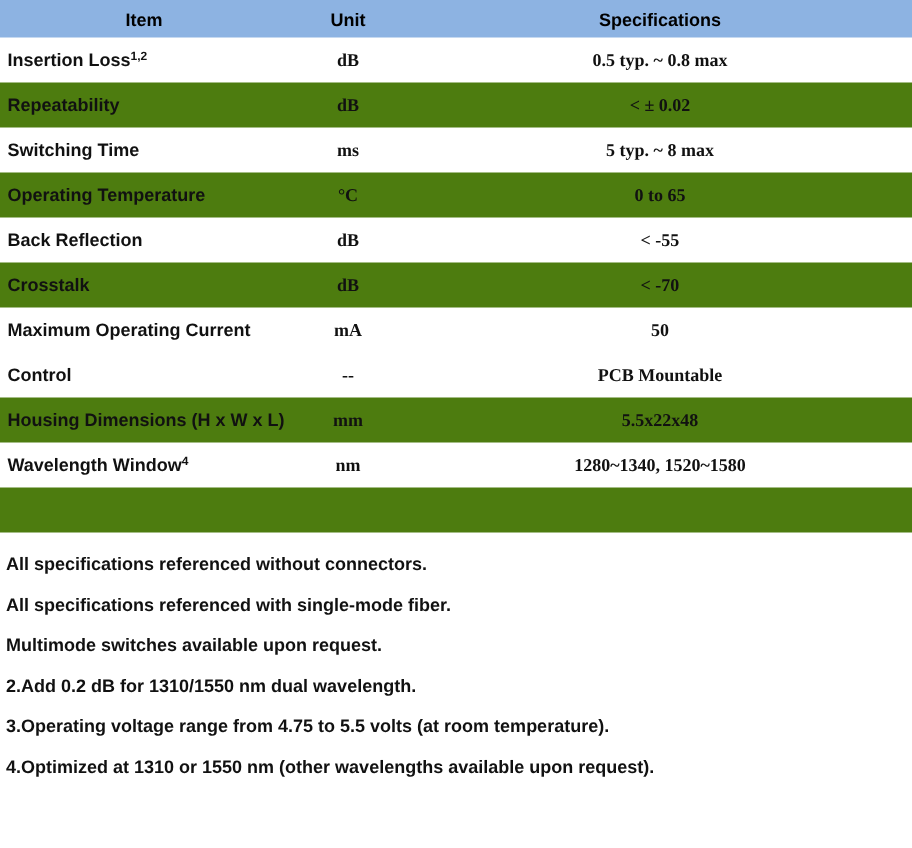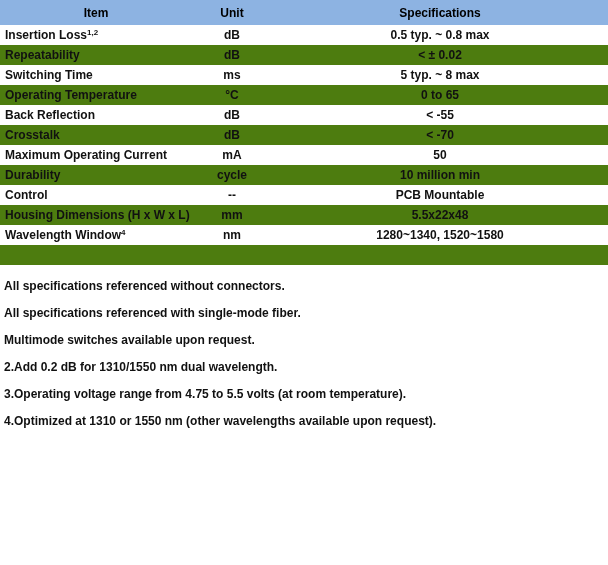--- a/index.html
+++ b/index.html
@@ -1,24 +1,24 @@
 <!DOCTYPE html>
 <html><head>
 <meta charset="utf-8">
 <style>
   html, body { margin: 0; padding: 0; background: #ffffff; }
   body { width: 608px; height: 565px; overflow: hidden; font-family: "Liberation Sans", sans-serif; color: #111; }
   table.specs { border-collapse: collapse; width: 608px; table-layout: fixed; }
   table.specs th {
     background: #8db3e2; height: 25px; padding: 0; font-size: 12px; font-weight: bold; text-align: center; color: #000000;
   }
-  table.specs td { height: 20px; padding: 0; font-size: 12px; font-weight: bold; }
+  table.specs td { height: 30px; padding: 0; font-size: 12px; font-weight: bold; }
   table.specs tr.alt td { background: #4d7c0f; }
   table.specs td.item { text-align: left; padding-left: 5px; }
-  table.specs td.unit, table.specs td.spec { text-align: center; }
+  table.specs td.unit, table.specs td.spec { text-align: center; font-family: Liberation Serif, serif; }
   col.c1 { width: 192px; } col.c2 { width: 80px; } col.c3 { width: 336px; }
   sup { font-size: 8px; vertical-align: 4px; line-height: 0; }
   .notes { padding: 2px 0 0 4px; font-size: 12px; font-weight: bold; line-height: 16px; }
   .notes div { white-space: nowrap; margin-top: 11px; }
 </style>
 </head>
 <body>
 
 <table class="specs">
   <colgroup>
@@ -62,25 +62,20 @@
       <tr class="alt">
         <td class="item"><span>Crosstalk</span></td>
         <td class="unit">dB</td>
         <td class="spec">&lt; -70</td>
       </tr>
       <tr>
         <td class="item"><span>Maximum Operating Current</span></td>
         <td class="unit">mA</td>
         <td class="spec">50</td>
       </tr>
-      <tr class="alt">
-        <td class="item"><span>Durability</span></td>
-        <td class="unit">cycle</td>
-        <td class="spec">10 million min</td>
-      </tr>
       <tr>
         <td class="item"><span>Control</span></td>
         <td class="unit">--</td>
         <td class="spec">PCB Mountable</td>
       </tr>
       <tr class="alt">
         <td class="item"><span>Housing Dimensions (H x W x L)</span></td>
         <td class="unit">mm</td>
         <td class="spec">5.5x22x48</td>
       </tr>

